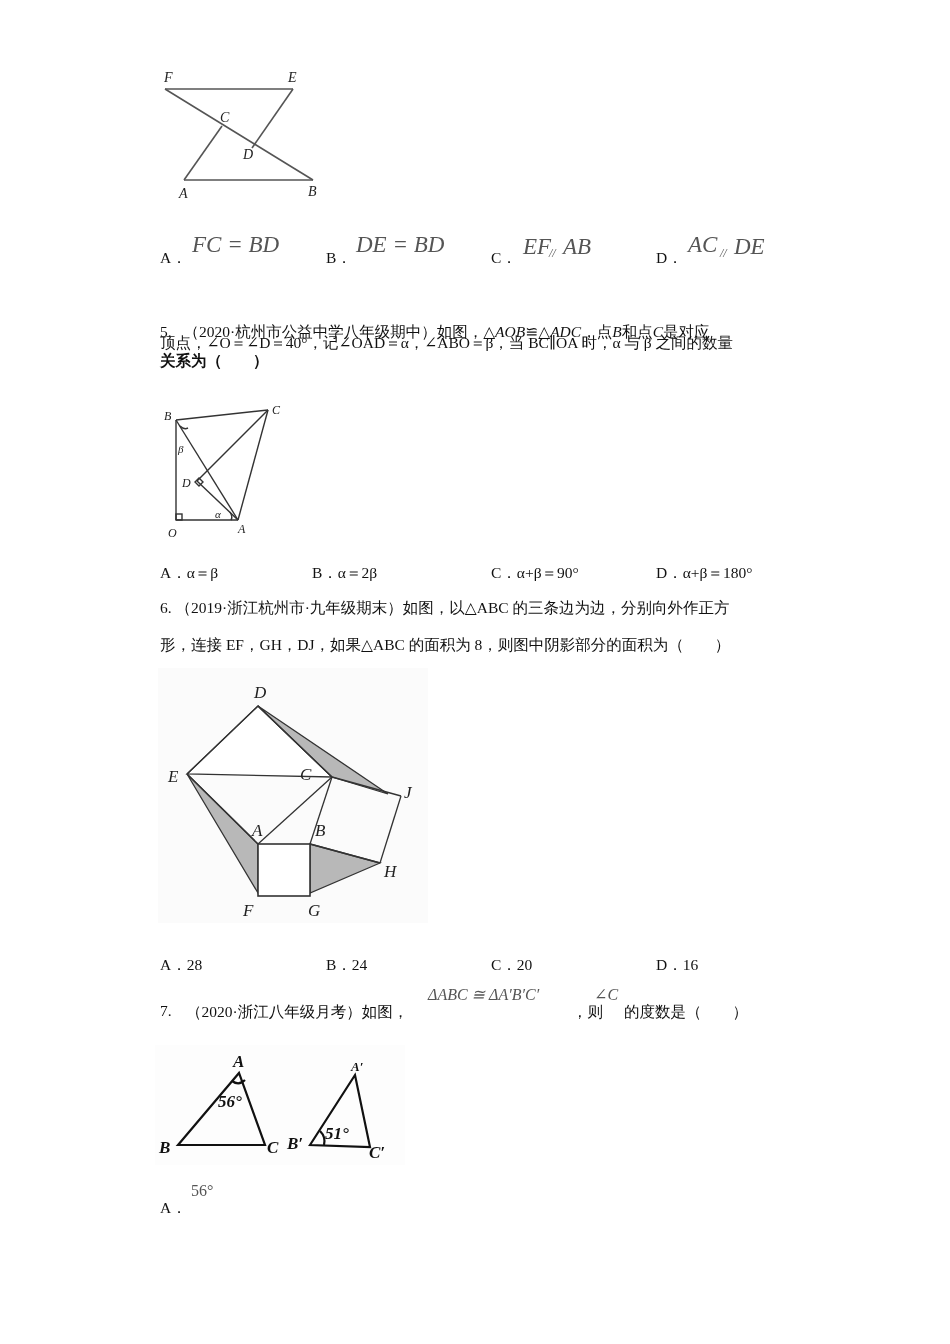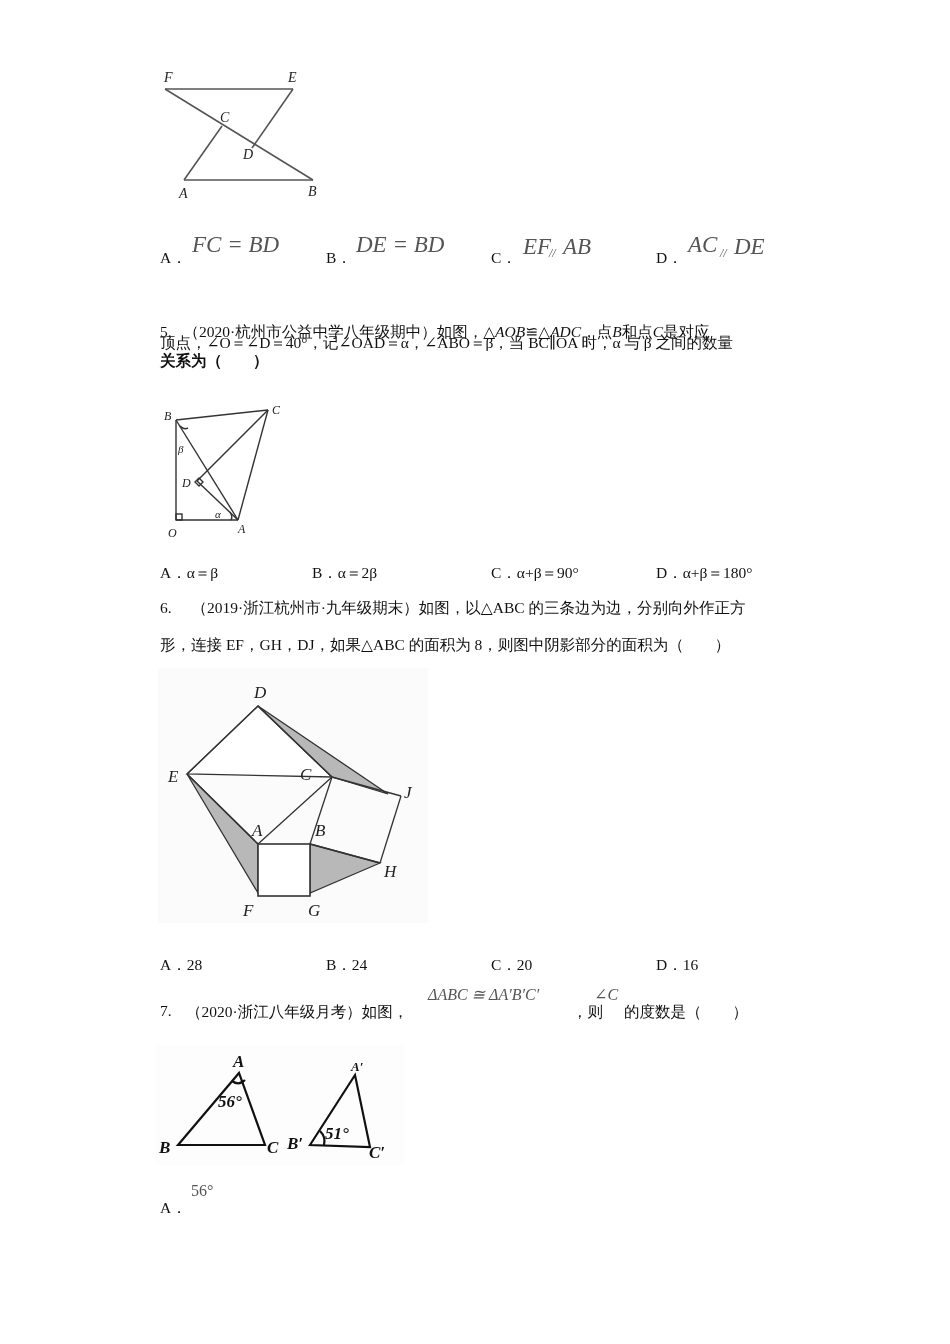--- a/index.html
+++ b/index.html
@@ -97,21 +97,21 @@
 
 <div class="opt-row" style="top:563px;">
   <div class="opt" style="left:0;top:0"><span>A．</span><span>α＝β</span></div>
   <div class="opt" style="left:152px;top:0"><span>B．</span><span>α＝2β</span></div>
   <div class="opt" style="left:331px;top:0"><span>C．</span><span>α+β＝90°</span></div>
   <div class="opt" style="left:496px;top:0"><span>D．</span><span>α+β＝180°</span></div>
 </div>
 
 <div class="line" style="top:598px;">
   <span>6.</span>
-  <span style="margin-left:16px">（2019·浙江杭州市·九年级期末）如图，以△ABC 的三条边为边，分别向外作正方</span>
+  <span style="margin-left:0">（2019·浙江杭州市·九年级期末）如图，以△ABC 的三条边为边，分别向外作正方</span>
 </div>
 <div class="line" style="top:635px;">形，连接 EF，GH，DJ，如果△ABC 的面积为 8，则图中阴影部分的面积为（　　）</div>
 
 <svg class="fig" style="left:158px;top:668px" width="270" height="255" viewBox="0 0 270 255">
   <rect x="0" y="0" width="270" height="255" fill="#fbfbfb"></rect>
   <g stroke="#333" stroke-width="1.3">
     <polygon points="29,106 100,38 174,109" fill="#fff"></polygon>
     <polygon points="100,38 174,109 230,126" fill="#b8b8b8"></polygon>
     <polygon points="29,106 100,176 100,225" fill="#b8b8b8"></polygon>
     <polygon points="152,176 222,195 152,225" fill="#b8b8b8"></polygon>

